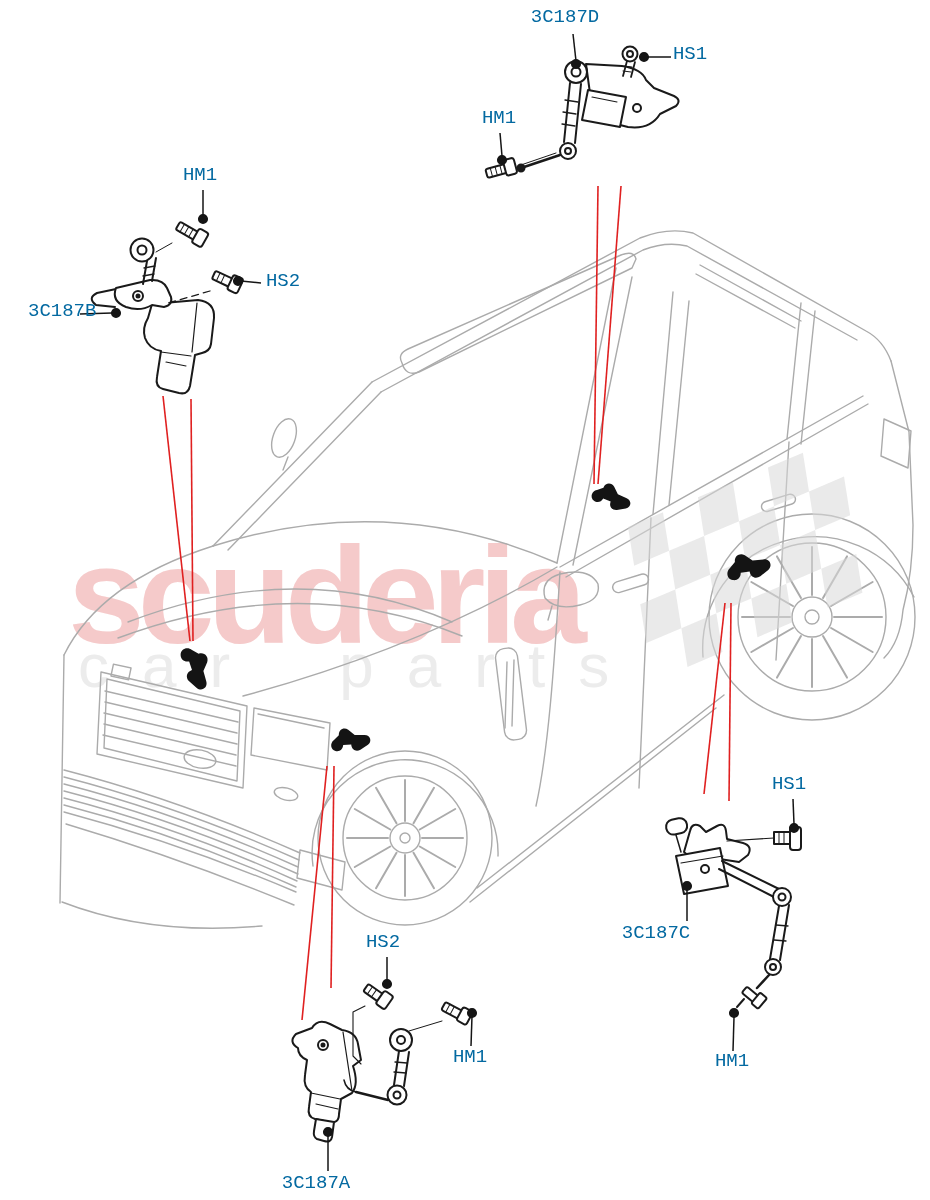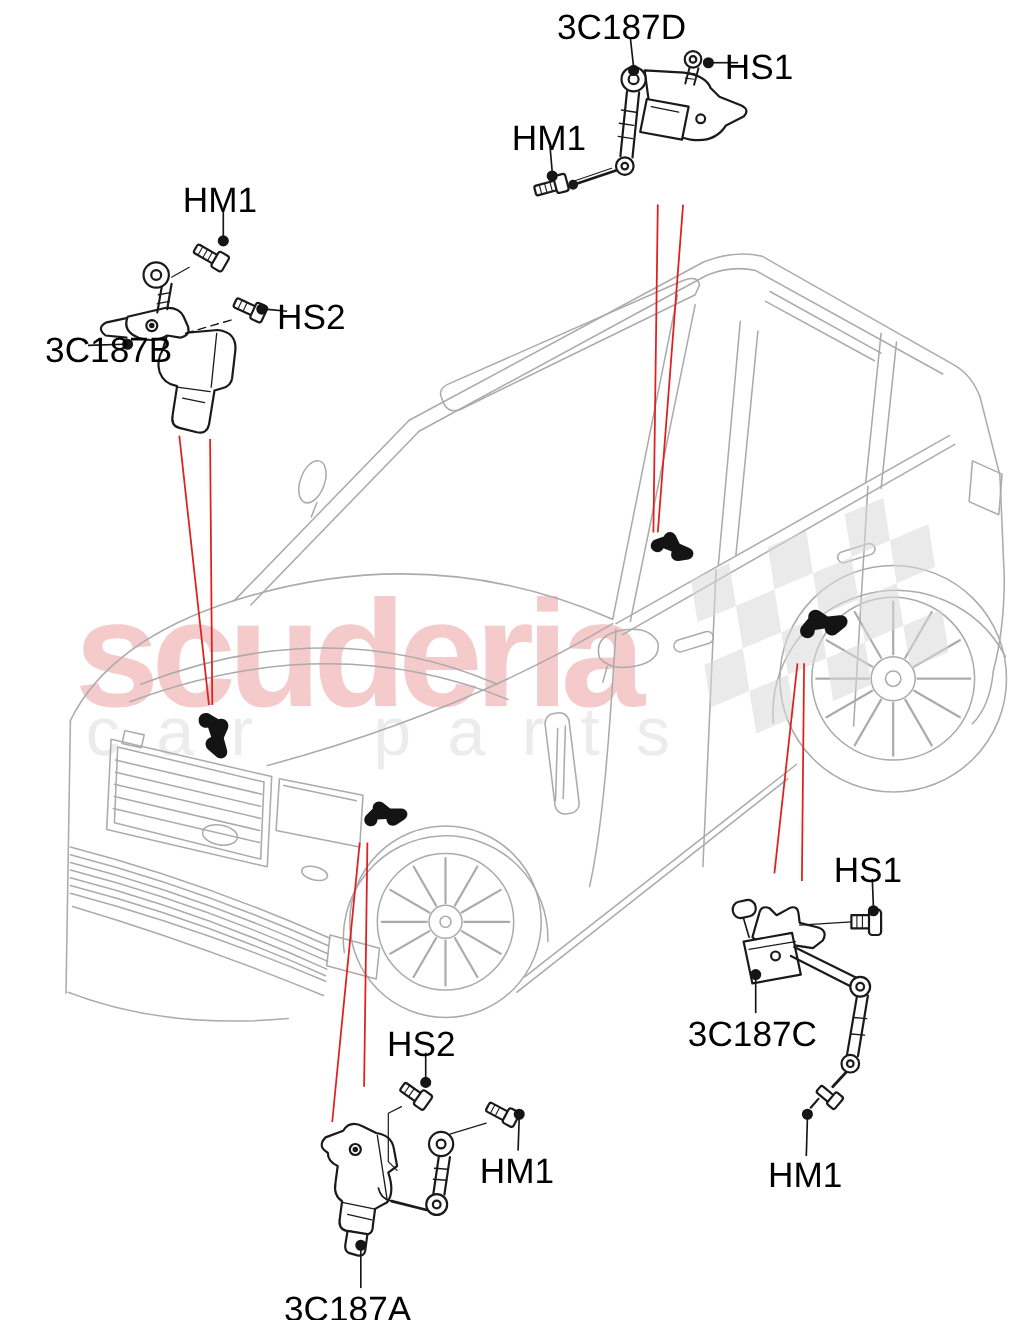--- a/index.html
+++ b/index.html
@@ -9,21 +9,21 @@
   .wm-brand{position:absolute;left:68px;top:516px;z-index:1;
             font-size:138px;font-weight:700;letter-spacing:-7px;color:#f5caca;
             font-family:"Liberation Sans","DejaVu Sans",sans-serif;user-select:none;}
   .wm-tag{position:absolute;left:78px;top:630px;z-index:1;
           font-size:62px;font-weight:400;letter-spacing:33px;word-spacing:26px;
           color:#ececec;user-select:none;}
   
   #art{position:absolute;left:0;top:0;z-index:2;}
   
   .callout{position:absolute;z-index:3;transform:translateX(-50%);
-           font-size:32px;color:#000000;white-space:nowrap;line-height:1;}
+           font-size:19px;color:#0369a1;white-space:nowrap;line-height:1;font-family:Liberation Mono, monospace;}
 </style>
 </head>
 <body>
 
 <div id="canvas">
 
   <div class="wm-brand">scuderia</div>
   <div class="wm-tag">car parts</div>
 
   <svg id="art" width="930" height="1200" viewBox="0 0 930 1200">
@@ -301,21 +301,21 @@
       <line x1="725" y1="603" x2="704" y2="794"></line>
         <line x1="731" y1="603" x2="729" y2="801"></line>
     </g>
   </svg>
 
   <div class="callout" style="left:565px;top:8px">3C187D</div>
   <div class="callout" style="left:690px;top:45px">HS1</div>
   <div class="callout" style="left:499px;top:109px">HM1</div>
   <div class="callout" style="left:200px;top:166px">HM1</div>
   <div class="callout" style="left:283px;top:272px">HS2</div>
-  <div class="callout" style="left:41px;top:302px;transform:none">3C187B</div>
+  <div class="callout" style="left:28px;top:302px;transform:none">3C187B</div>
   <div class="callout" style="left:383px;top:933px">HS2</div>
   <div class="callout" style="left:470px;top:1048px">HM1</div>
   <div class="callout" style="left:316px;top:1174px">3C187A</div>
   <div class="callout" style="left:789px;top:775px">HS1</div>
-  <div class="callout" style="left:684px;top:924px">3C187C</div>
+  <div class="callout" style="left:656px;top:924px">3C187C</div>
   <div class="callout" style="left:732px;top:1052px">HM1</div>
 
 </div>
 
 </body></html>

